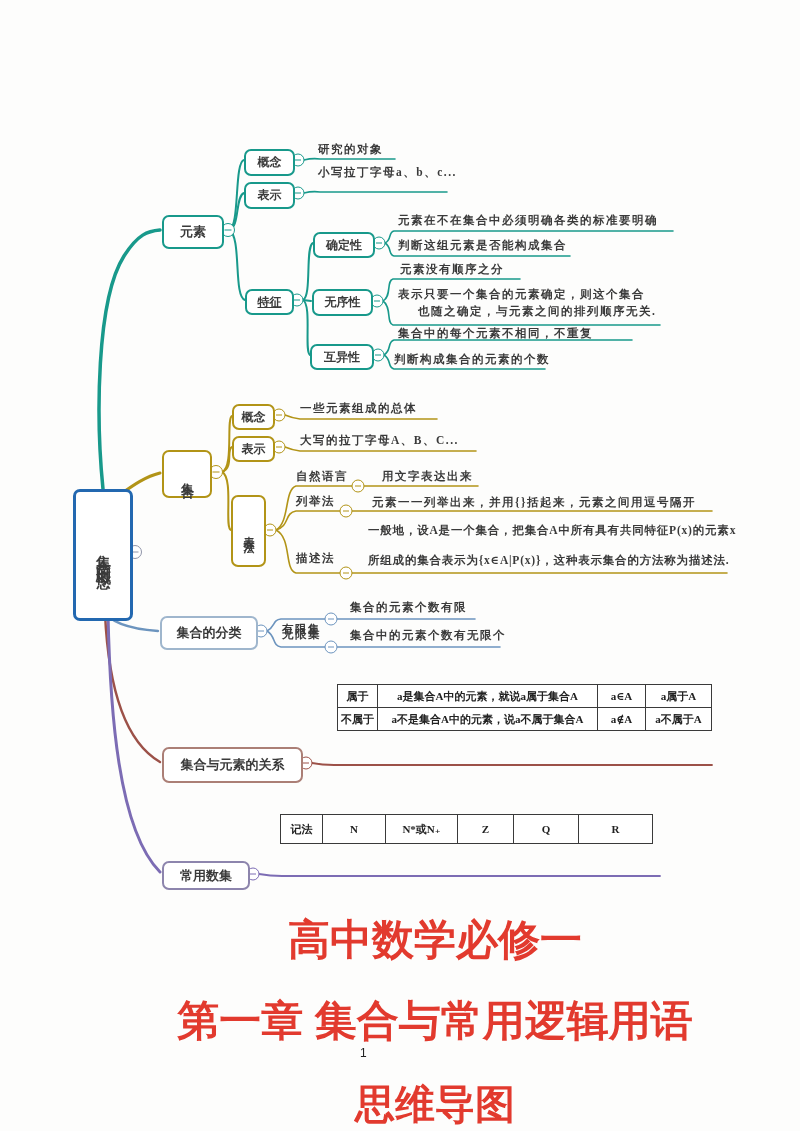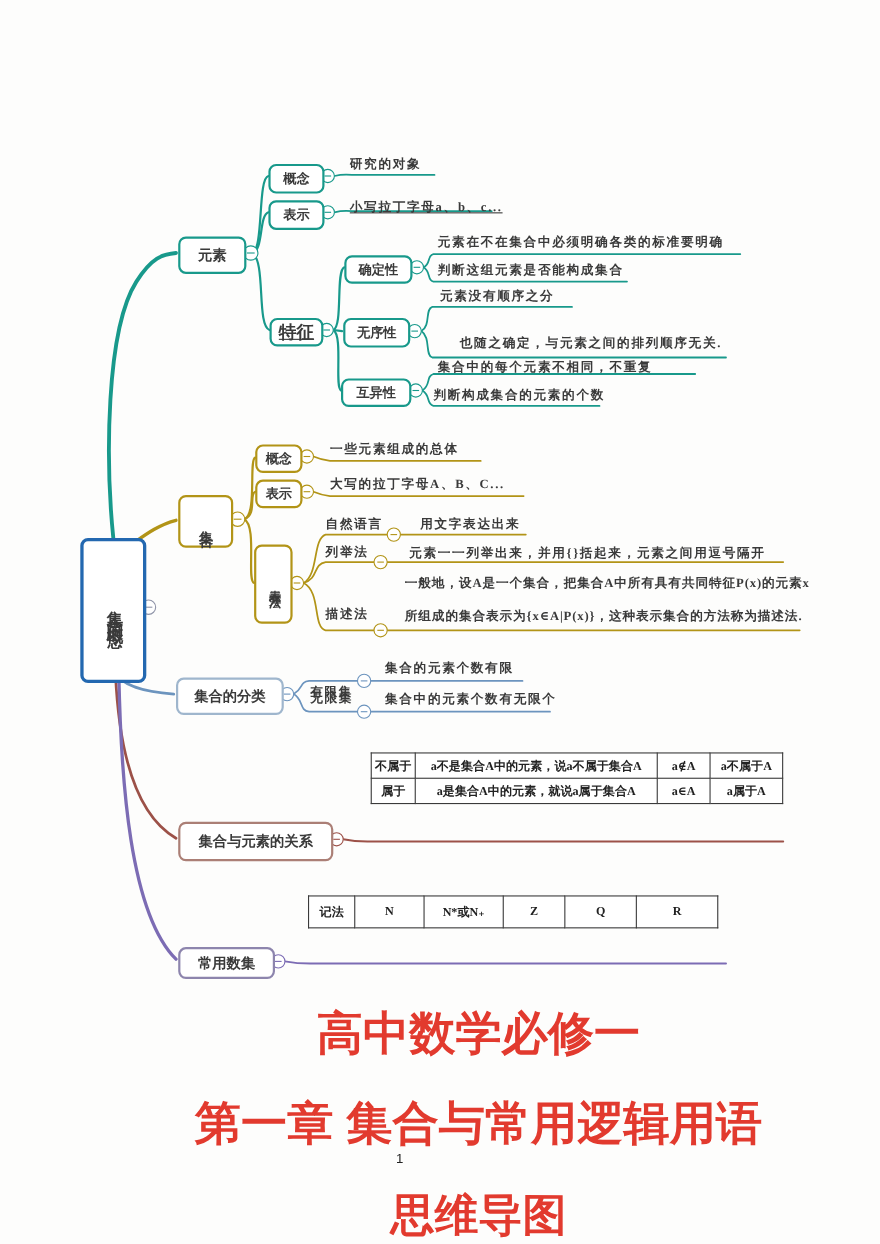--- a/index.html
+++ b/index.html
@@ -164,29 +164,30 @@
         </g>
     </g>
   </svg>
 
   <div class="node vert b-root" style="left:73px;top:489px;width:54px;height:126px;font-size:15px;letter-spacing:5px;">集合的概念</div>
 
   <div class="node b-teal" style="left:162px;top:215px;width:58px;height:30px;font-size:13px;">元素</div>
   <div class="node b-teal" style="left:244px;top:149px;width:47px;height:23px;font-size:12px;">概念</div>
   <div class="leaf" style="left:318px;top:142px;">研究的对象</div>
   <div class="node b-teal" style="left:244px;top:182px;width:47px;height:23px;font-size:12px;">表示</div>
-  <div class="leaf" style="left:318px;top:181px;text-decoration:underline;">小写拉丁字母a、b、c...</div>
-  <div class="node b-teal" style="left:245px;top:289px;width:45px;height:22px;font-size:16px;text-decoration:underline;">特征</div>
+  <div class="leaf" style="left:318px;top:165px;">小写拉丁字母a、b、c...</div>
+  <div class="node b-teal" style="left:245px;top:289px;width:45px;height:22px;font-size:12px;text-decoration:underline;">特征</div>
 
   <div class="node b-teal" style="left:313px;top:232px;width:58px;height:22px;font-size:12px;">确定性</div>
   <div class="leaf" style="left:398px;top:213px;">元素在不在集合中必须明确各类的标准要明确</div>
   <div class="leaf" style="left:398px;top:238px;">判断这组元素是否能构成集合</div>
 
   <div class="node b-teal" style="left:312px;top:289px;width:57px;height:23px;font-size:12px;">无序性</div>
   <div class="leaf" style="left:400px;top:262px;">元素没有顺序之分</div>
+  <div class="leaf" style="left:398px;top:287px;">表示只要一个集合的元素确定，则这个集合</div>
   <div class="leaf" style="left:418px;top:304px;">也随之确定，与元素之间的排列顺序无关.</div>
 
   <div class="node b-teal" style="left:310px;top:344px;width:60px;height:22px;font-size:12px;">互异性</div>
   <div class="leaf" style="left:398px;top:326px;">集合中的每个元素不相同，不重复</div>
   <div class="leaf" style="left:394px;top:352px;">判断构成集合的元素的个数</div>
 
   <div class="node vert b-olive" style="left:162px;top:450px;width:46px;height:44px;font-size:13px;letter-spacing:2px;">集合</div>
   <div class="node b-olive" style="left:232px;top:404px;width:39px;height:22px;font-size:12px;">概念</div>
   <div class="leaf" style="left:300px;top:401px;">一些元素组成的总体</div>
   <div class="node b-olive" style="left:232px;top:436px;width:39px;height:22px;font-size:12px;">表示</div>
@@ -210,30 +211,30 @@
   <div class="node b-maroon" style="left:162px;top:747px;width:137px;height:32px;font-size:13px;">集合与元素的关系</div>
   <table class="tbl" style="left:337px;top:684px;width:374px;">
     <colgroup>
         <col style="width:40px">
         <col style="width:220px">
         <col style="width:48px">
         <col style="width:66px">
       </colgroup>
     <tbody>
     <tr style="height:23px">
+      <td>属于</td>
+      <td>a是集合A中的元素，就说a属于集合A</td>
+      <td>a∈A</td>
+      <td>a属于A</td>
+    </tr>
+    <tr style="height:23px">
       <td>不属于</td>
       <td>a不是集合A中的元素，说a不属于集合A</td>
       <td>a∉A</td>
       <td>a不属于A</td>
-    </tr>
-    <tr style="height:23px">
-      <td>属于</td>
-      <td>a是集合A中的元素，就说a属于集合A</td>
-      <td>a∈A</td>
-      <td>a属于A</td>
     </tr>
   </tbody>
     </table>
 
   <div class="node b-purple" style="left:162px;top:861px;width:84px;height:25px;font-size:13px;">常用数集</div>
   <table class="tbl" style="left:280px;top:814px;width:372px;">
     <colgroup>
         <col style="width:42px">
         <col style="width:63px">
         <col style="width:72px">

